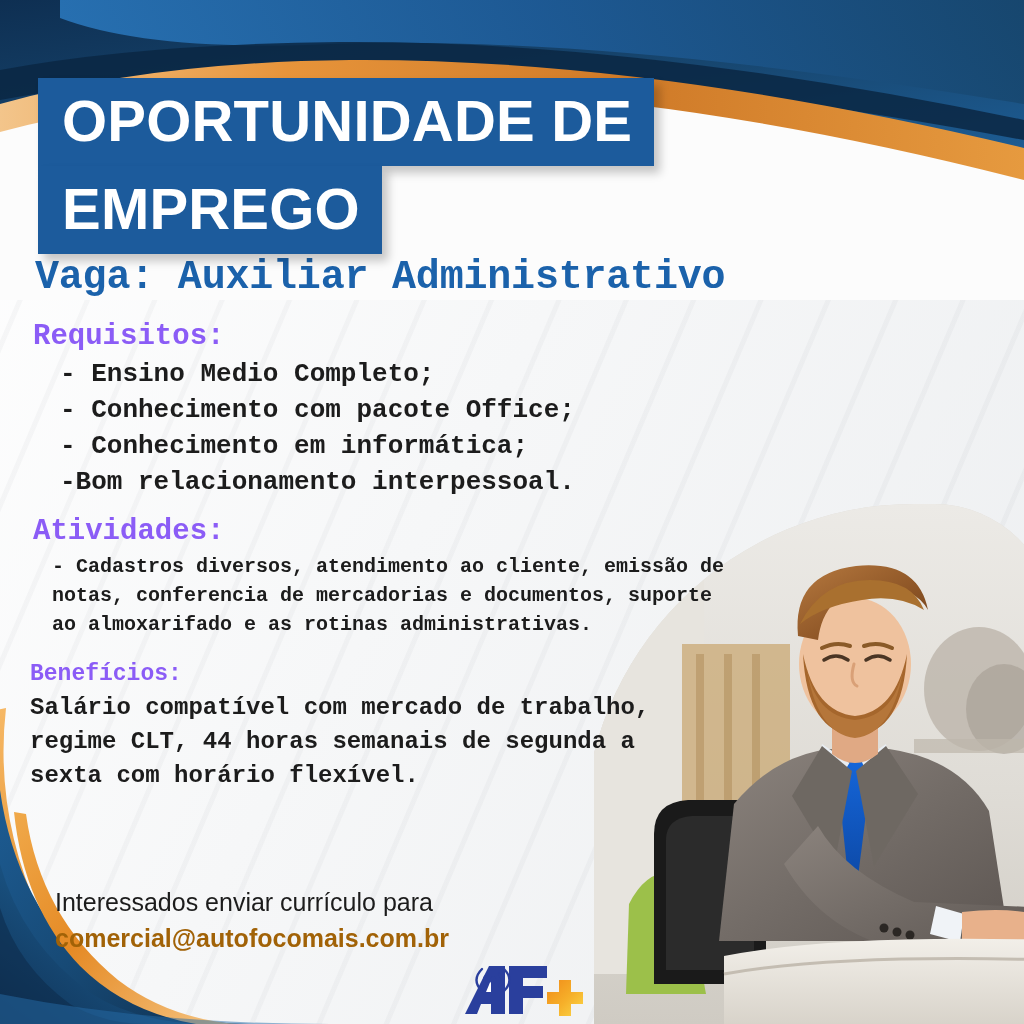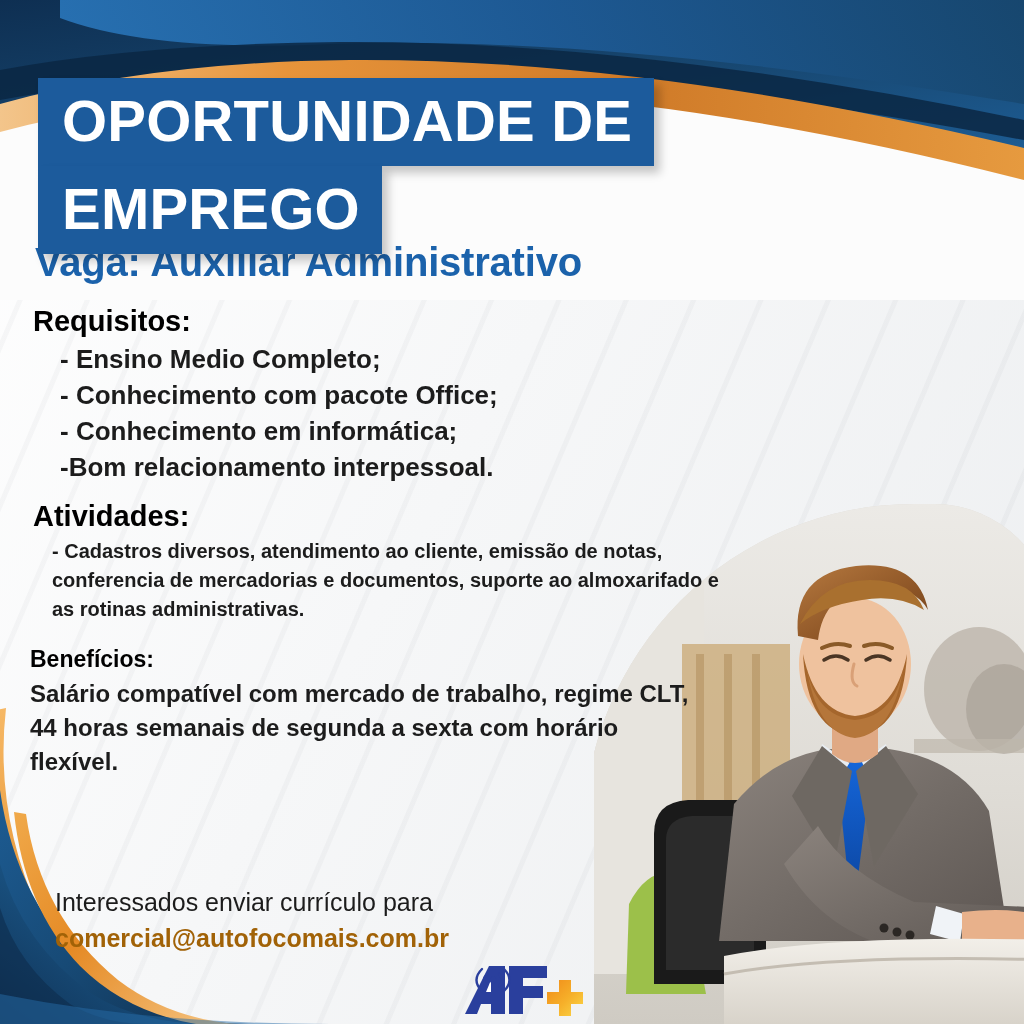--- a/index.html
+++ b/index.html
@@ -79,34 +79,35 @@
     padding: 14px 22px 16px 24px;
     box-shadow: 6px 7px 9px rgba(0,0,0,0.22);
     white-space: nowrap;
   }
   .tl-row { display: block; }
 
   
   .content {
     position: absolute;
     left: 30px;
-    top: 240px;
+    top: 255px;
     width: 700px;
     z-index: 4;
+    font-family: Liberation Mono, monospace;
   }
   .vaga {
     color: #1b62ab;
     font-size: 40px;
     font-weight: 700;
     letter-spacing: -0.2px;
     margin: 0 0 20px 5px;
     white-space: nowrap;
   }
   .sec-head {
-    color: #000000;
+    color: #8b5cf6;
     font-size: 29px;
     font-weight: 700;
     margin: 0 0 4px 3px;
   }
   .sec-head.atividades { margin-top: 14px; }
   .sec-head.beneficios { font-size: 23px; margin-top: 22px; margin-left: 0px; }
 
   ul.req-list {
     list-style: none;
     margin: 0 0 0 0;

